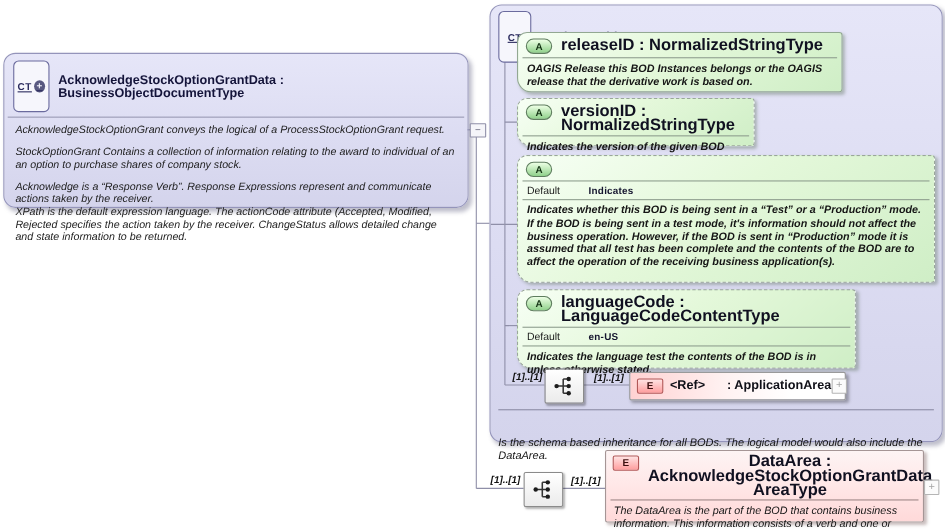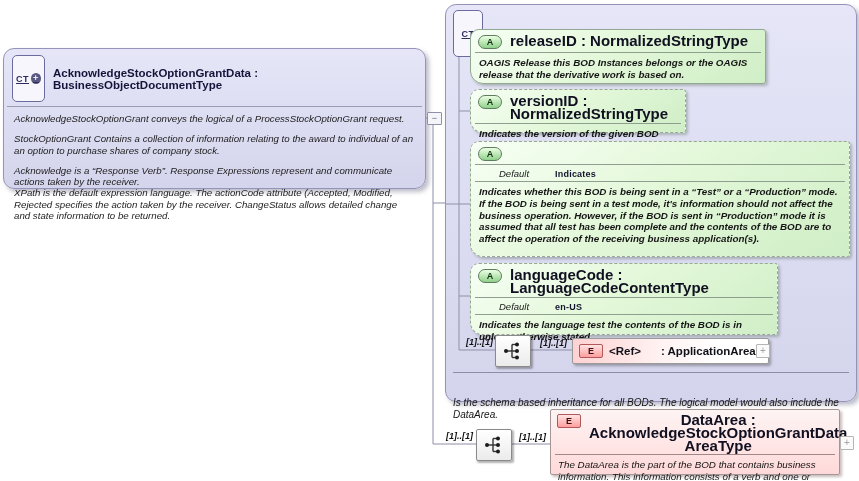--- a/index.html
+++ b/index.html
@@ -46,21 +46,21 @@
     flex:none;display:inline-flex;align-items:center;justify-content:center;
     width:22px;height:12px;margin-top:1px;
     background:linear-gradient(180deg,#ecffe4,#90d18b);
     border:1px solid #5e7d5e;border-radius:7px;
     font-size:9px;font-weight:bold;color:#123112;
   }
   .attr-title{flex:1;font-size:15px;font-weight:bold;line-height:13px;color:#101020;white-space:pre-line;}
   .attr-title.center{text-align:center;}
   .attr-sep{border:0;border-top:1px solid #8f9f8f;margin:1px 4px;}
   .default-row{display:flex;align-items:baseline;gap:26px;padding:2px 8px 1px 8px;}
-  .default-label{font-size:9.5px;font-style:italic;color:#1a1a1a;margin-left:20px;}
+  .default-label{font-size:9.5px;color:#1a1a1a;}
   .default-value{font-size:9px;font-weight:bold;color:#14142e;letter-spacing:.2px;}
   .attr-desc{padding:3px 8px 5px 8px;font-size:9.8px;font-style:italic;line-height:11.8px;color:#151515;font-weight:bold;}
   .card-label{position:absolute;z-index:2;font-size:9px;font-weight:bold;font-style:italic;color:#111;}
   .seq-icon{
     position:absolute;z-index:2;width:34px;height:30px;
     display:flex;align-items:center;justify-content:center;
     background:linear-gradient(180deg,#ffffff,#ebebeb);
     border:1px solid #8a8a8a;border-radius:2px;
     box-shadow:1.5px 1.5px 2px rgba(0,0,0,.3);
   }

